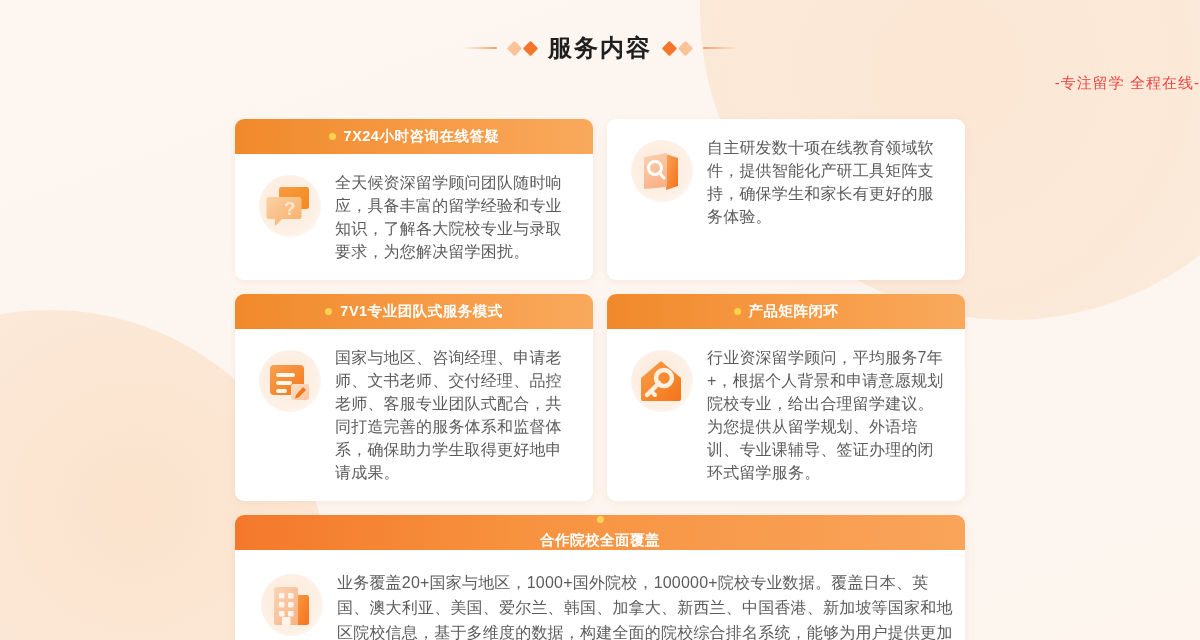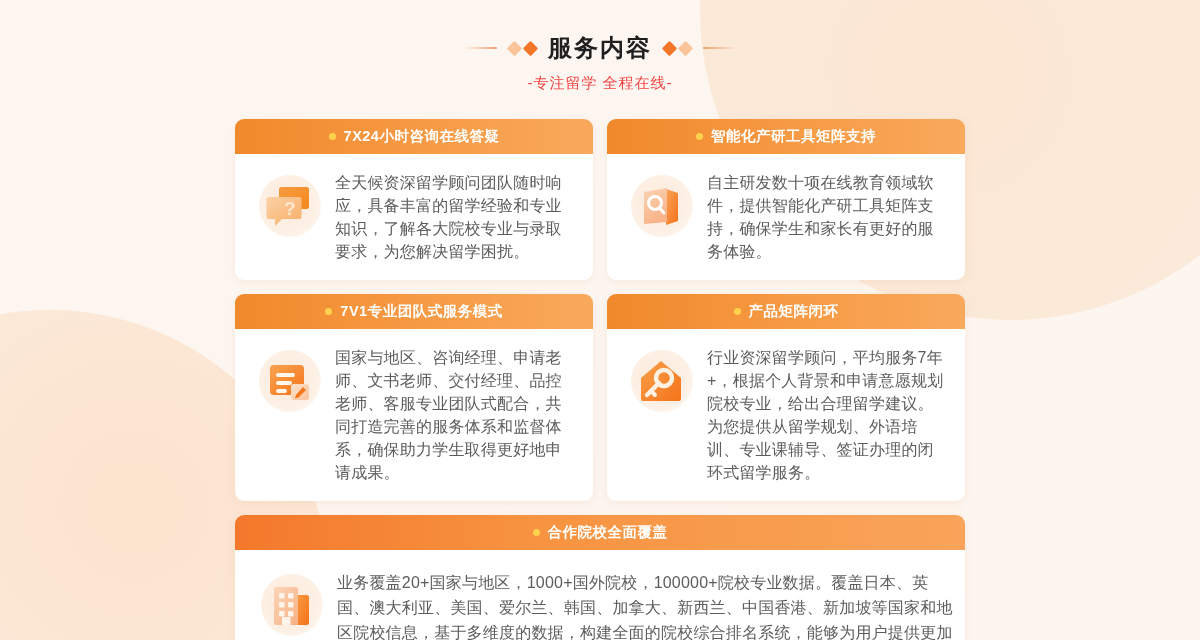--- a/index.html
+++ b/index.html
@@ -28,21 +28,21 @@
   .page-wash {
     position:absolute; inset:0;
     background:linear-gradient(160deg, #FEF7F1 0%, #FDF6F0 45%, #FDF5EE 100%);
     z-index:-1;
   }
 
   
   #content { position:relative; z-index:2; width:1200px; height:640px; }
 
   
-  .head { text-align:center; padding-top:36px; }
+  .head { text-align:right; padding-top:36px; }
   .head-row {
     display:flex; align-items:center; justify-content:center; gap:12px;
   }
   .rule { width:34px; height:2px; border-radius:1px; }
   .rule-l { background:linear-gradient(90deg, rgba(244,150,92,0) 0%, #F1A170 100%); }
   .rule-r { background:linear-gradient(90deg, #F1A170 0%, rgba(244,150,92,0) 100%); }
   .dia-pair { display:flex; align-items:center; gap:5px; }
   .dia { width:11px; height:11px; transform:rotate(45deg); border-radius:1.5px; }
   .dia-lite { background:#F9C49A; }
   .dia-dark { background:#F4762B; }
@@ -69,20 +69,21 @@
   .card-half { width:358px; }
   .card-full { width:730px; }
 
   .card-head {
     height:35px;
     background:linear-gradient(90deg, #F0892B 0%, #F79B46 55%, #F9A95C 100%);
     display:flex; align-items:center; justify-content:center; gap:8px;
   }
   .card-full .card-head {
     background:linear-gradient(90deg, #F4782B 0%, #F79340 40%, #F9A45A 100%);
+    flex-direction:column;
   }
   .bullet { width:7px; height:7px; border-radius:50%; background:#FFD24D; flex:none; }
   .card-title {
     font-size:14.5px; font-weight:bold; color:#FFFFFF; letter-spacing:.5px;
   }
 
   .card-body { display:flex; align-items:flex-start; padding:17px 20px 17px 18px; flex:1; }
   .card-half .card-body { min-height:105px; }
   .card-full .card-body { padding:20px 6px 20px 20px; }
 
@@ -155,24 +156,20 @@
             <rect x="18" y="8" width="30" height="22" rx="2.5" fill="url(#g1a)"></rect>
             <path d="M8 18 h30 a2.5 2.5 0 0 1 2.5 2.5 v17 a2.5 2.5 0 0 1 -2.5 2.5 h-17 l-7 7 v-7 h-6 a2.5 2.5 0 0 1 -2.5 -2.5 v-17 A2.5 2.5 0 0 1 8 18 z" fill="url(#g1b)"></path>
             <text x="23" y="36" font-family="'Liberation Sans',sans-serif" font-size="19" font-weight="bold" fill="#FFE8CF">?</text>
           </svg>
         </div>
         <div class="card-text">全天候资深留学顾问团队随时响应，具备丰富的留学经验和专业知识，了解各大院校专业与录取要求，为您解决留学困扰。</div>
       </div>
     </div>
 
     <div class="card card-half">
-      <div class="card-head">
-        <span class="bullet"></span>
-        <span class="card-title">智能化产研工具矩阵支持</span>
-      </div>
       <div class="card-body">
         <div class="icon-wrap">
           <svg class="icon-svg" viewBox="0 0 56 56">
             <defs>
               <linearGradient id="g2a" x1="0" y1="0" x2="1" y2="1">
                 <stop offset="0%" stop-color="#F9A35A"></stop>
                   <stop offset="100%" stop-color="#F4731A"></stop>
               </linearGradient>
               <linearGradient id="g2b" x1="0" y1="0" x2="0.4" y2="1">
                 <stop offset="0%" stop-color="#FBD3B4"></stop>

